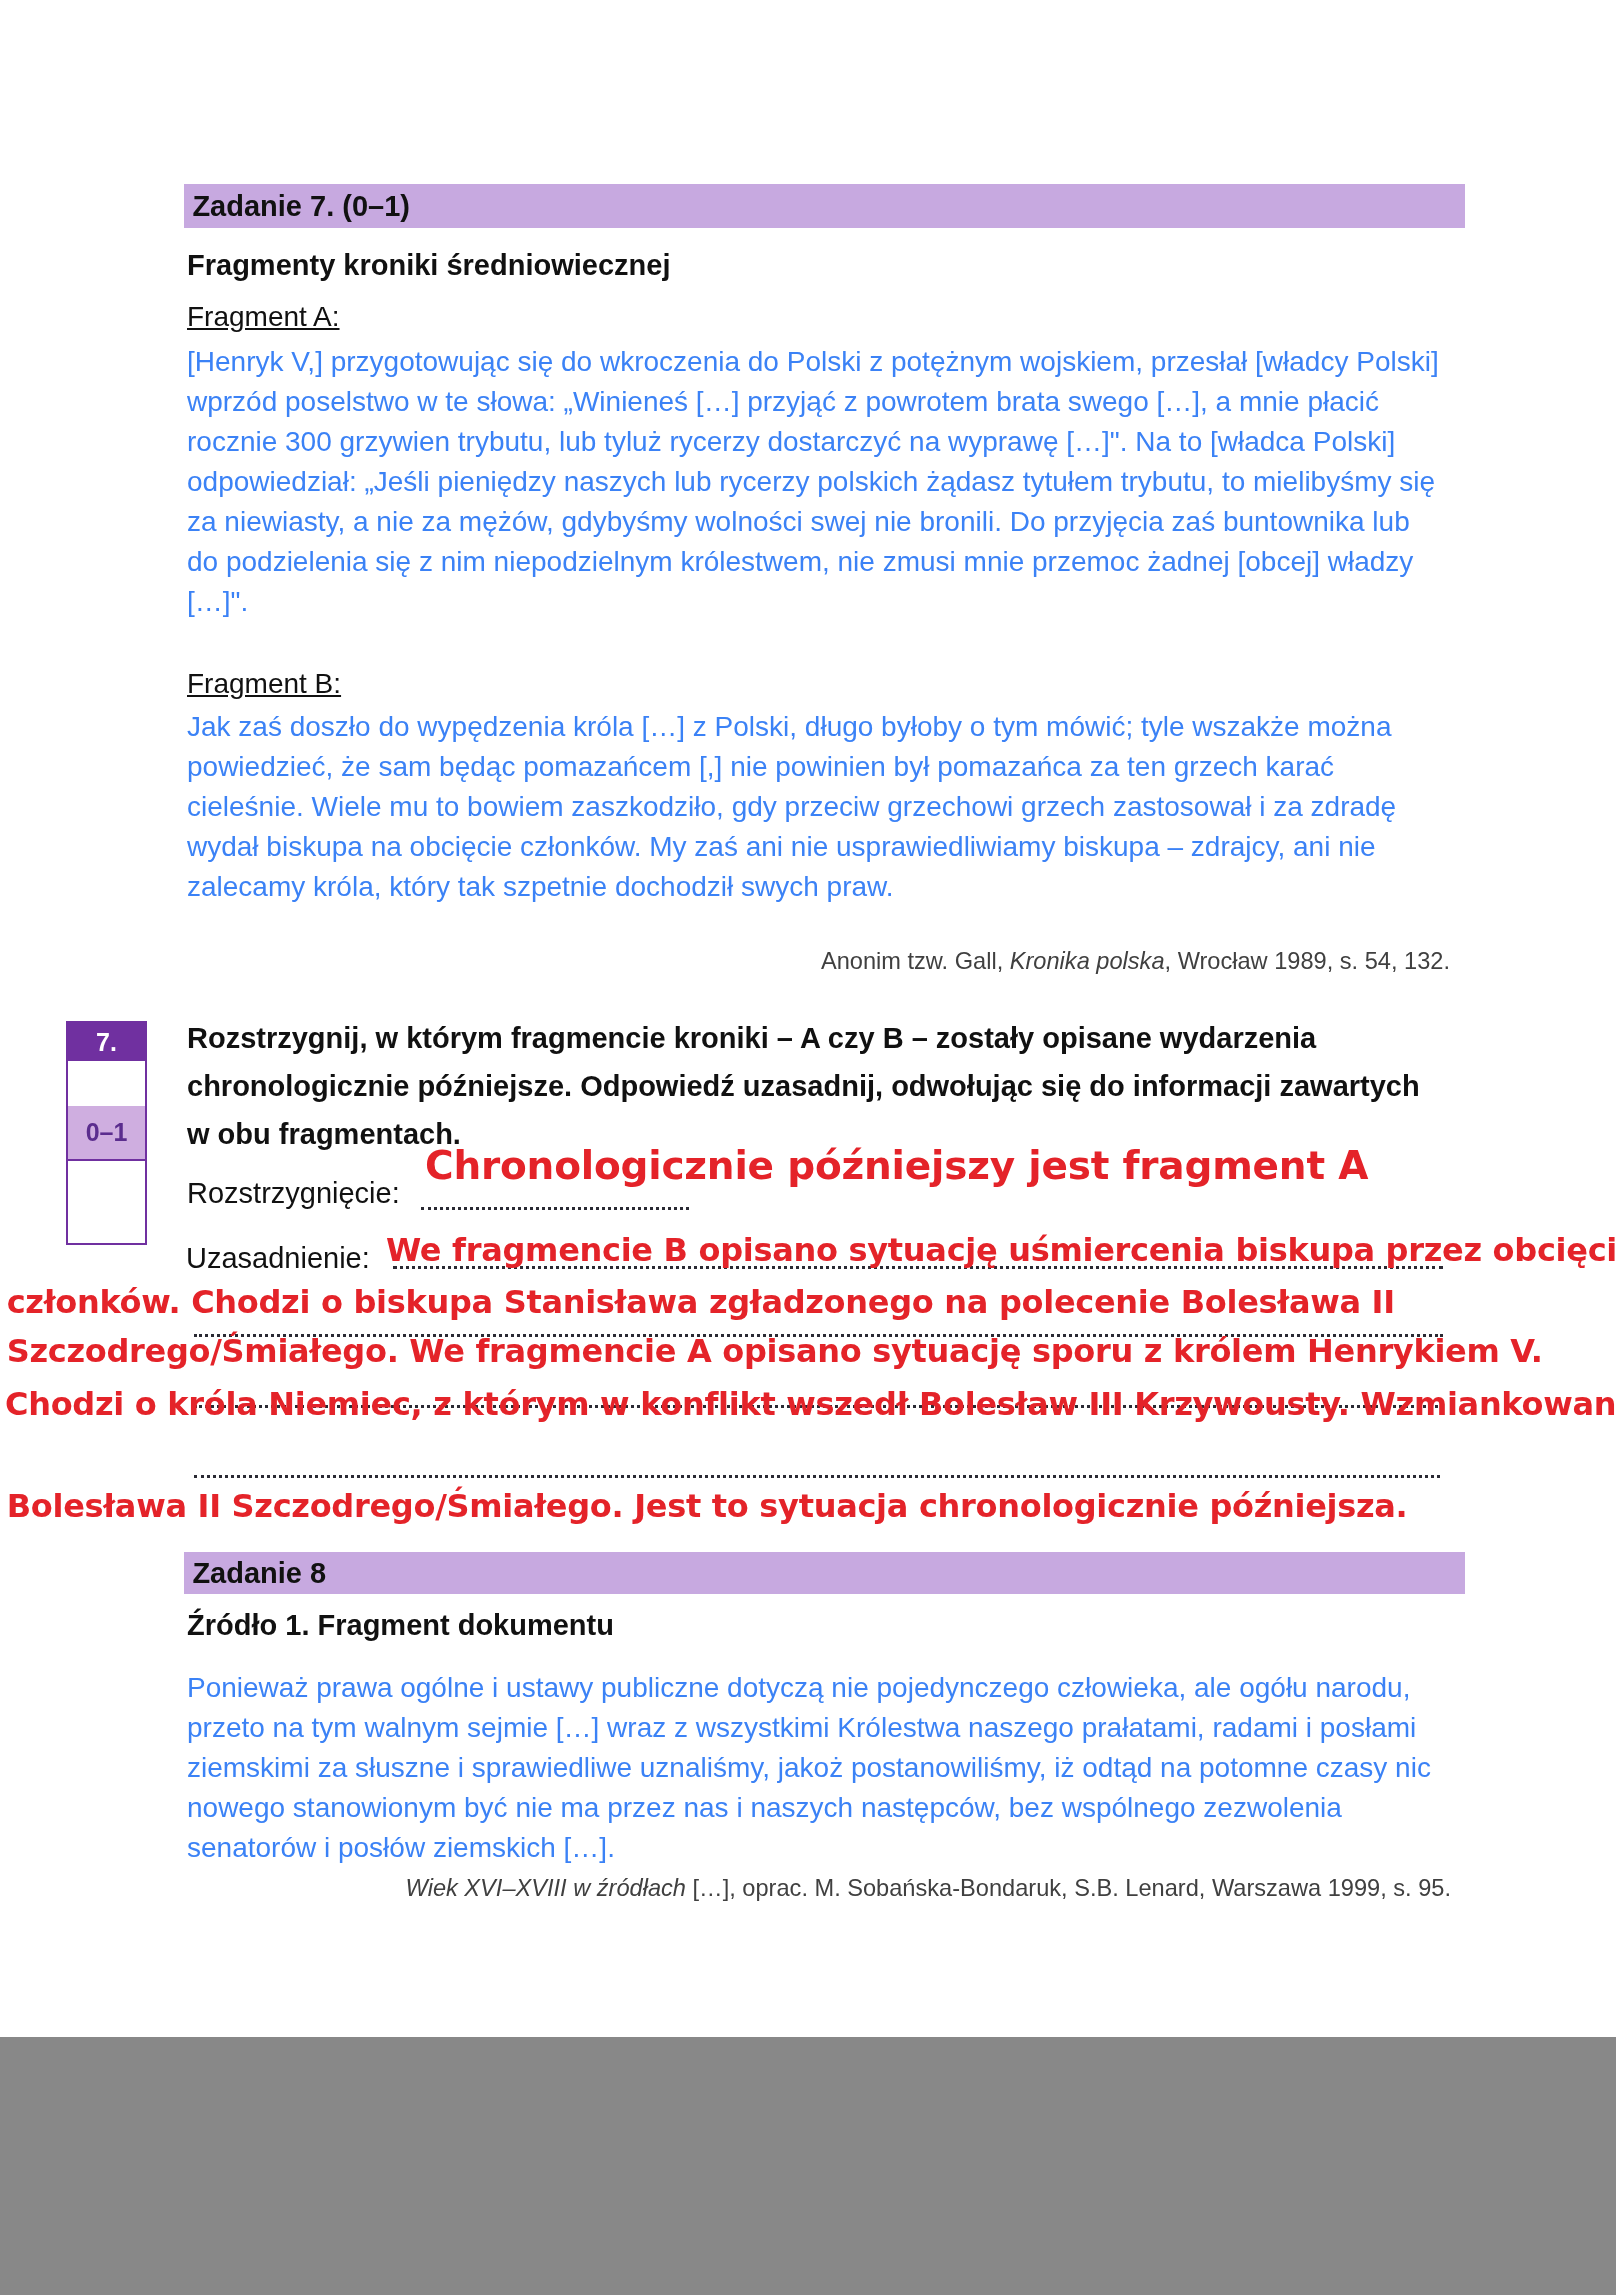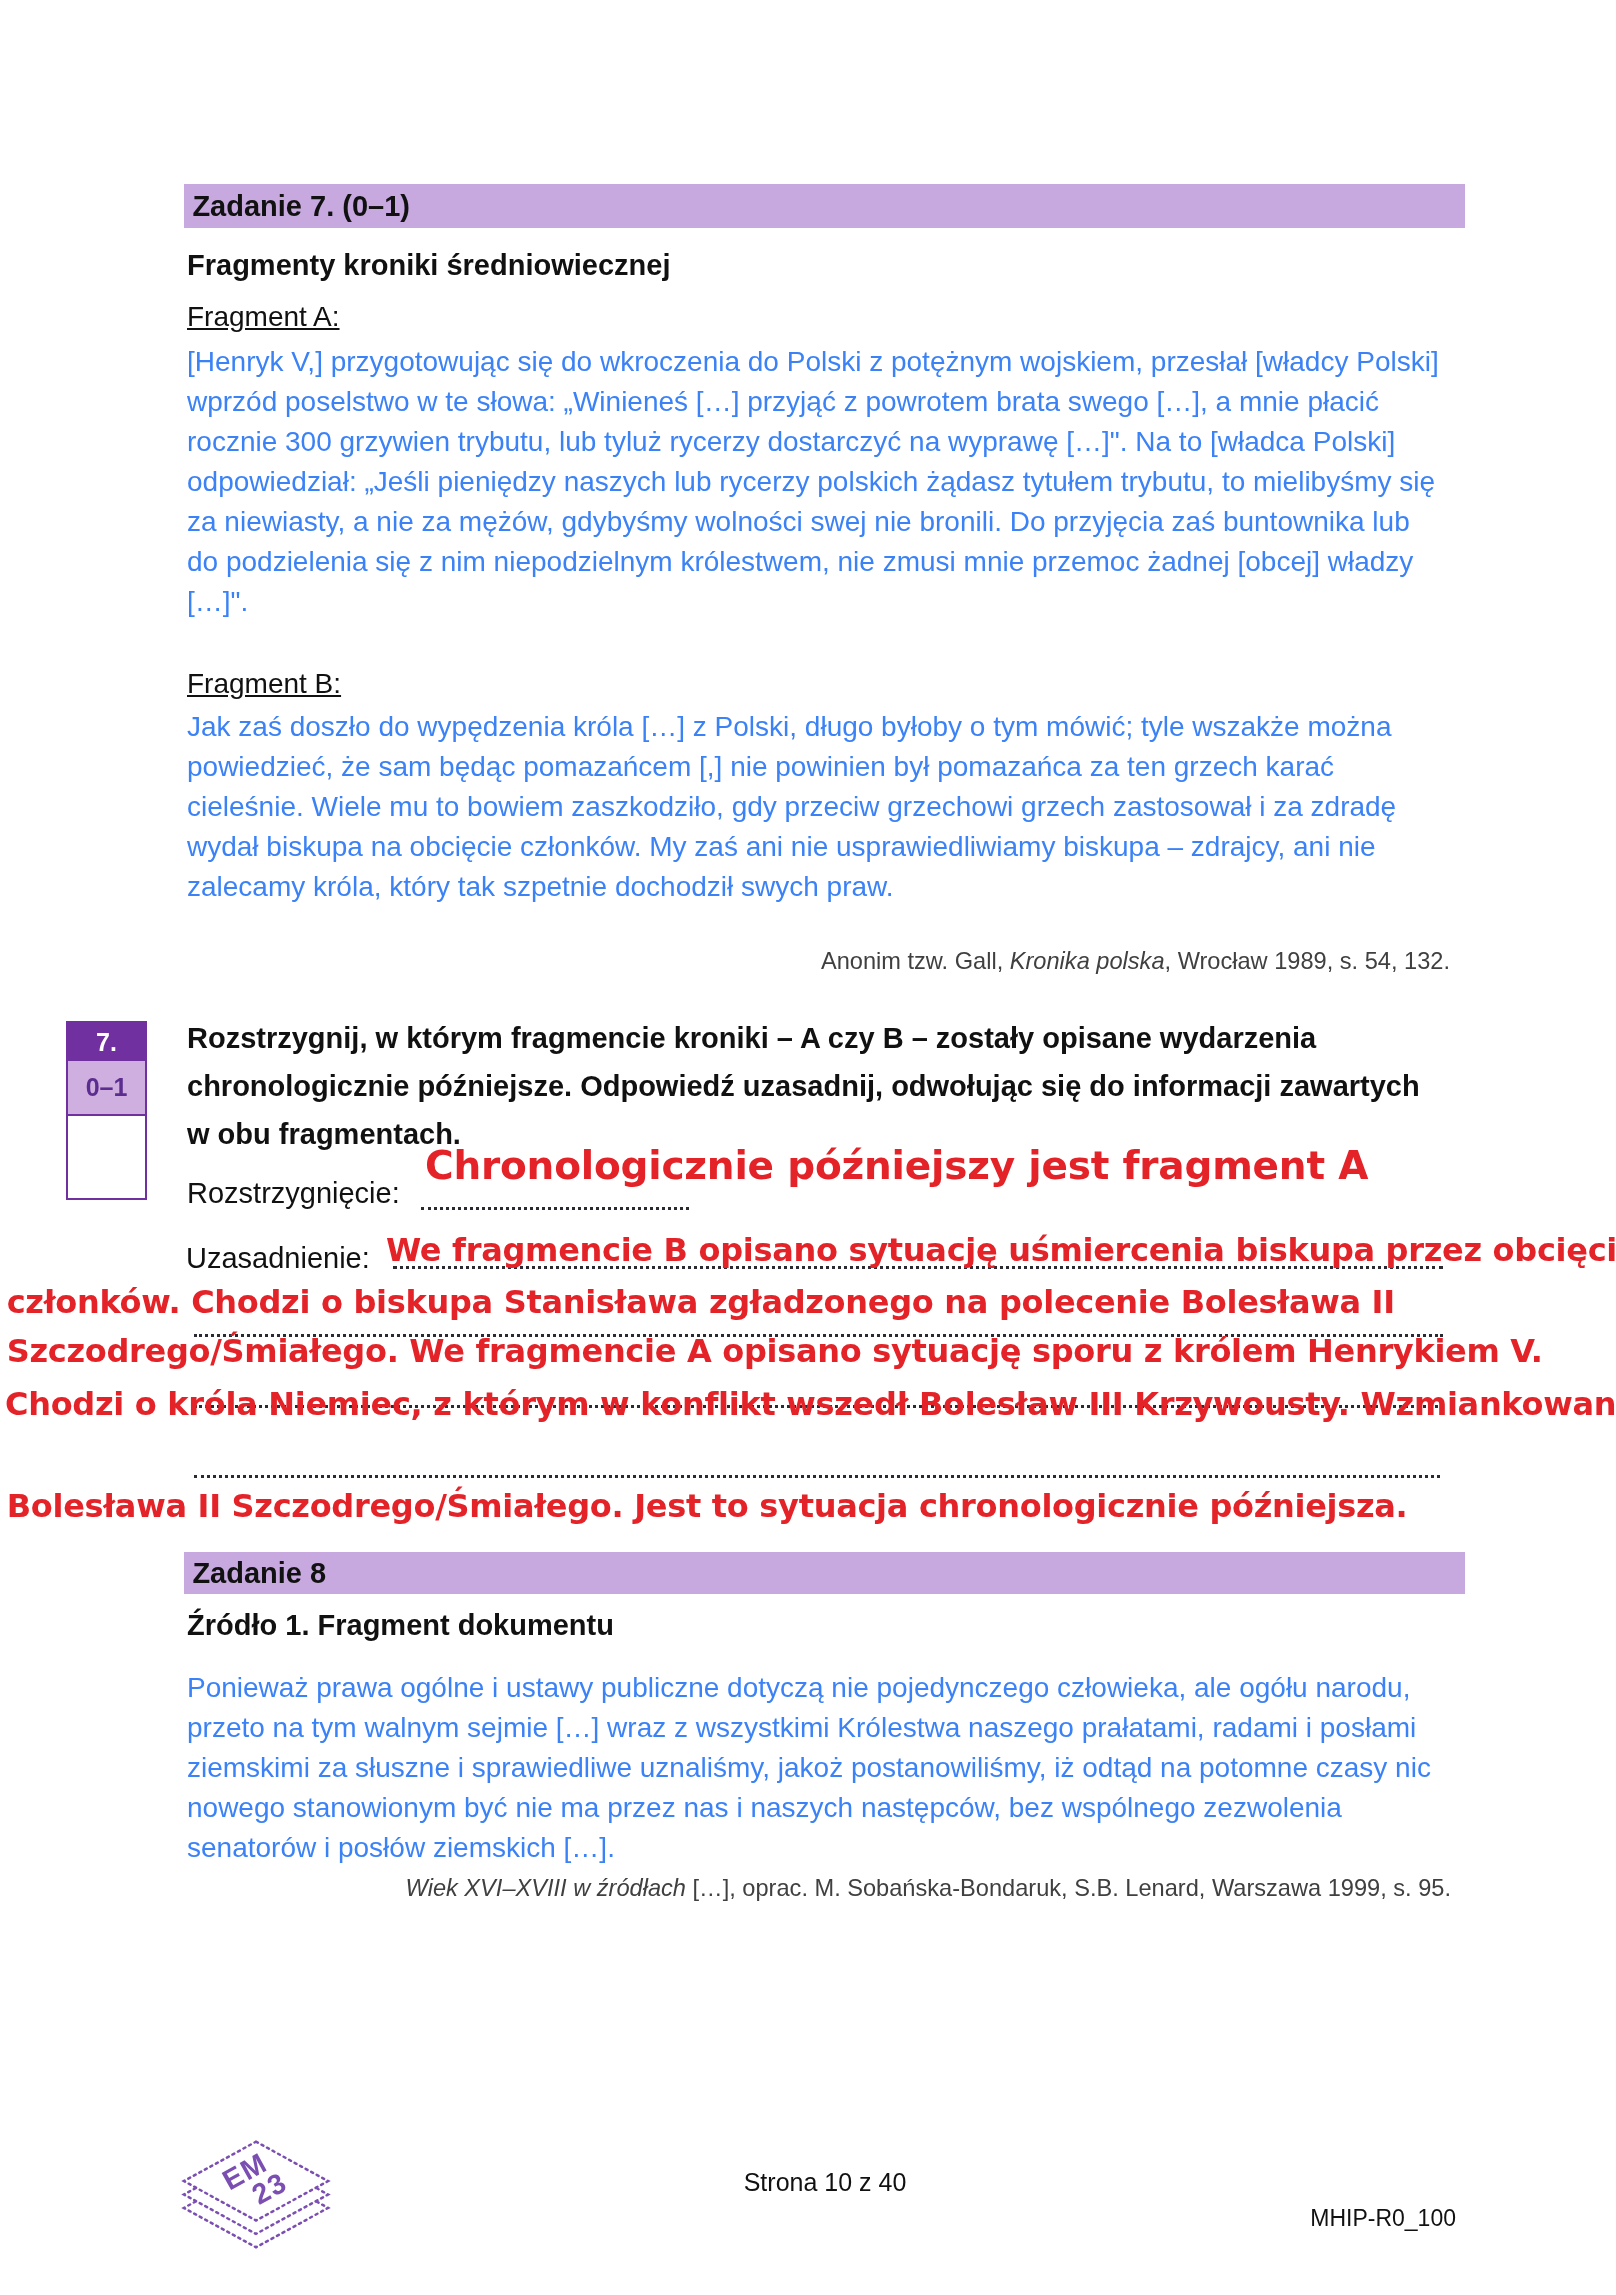--- a/index.html
+++ b/index.html
@@ -1,18 +1,18 @@
 <!DOCTYPE html>
 <html style="font-size:13.5px"><head>
 <meta charset="utf-8">
 <style>
   html,body{margin:0;padding:0;background:#888;}
   .page{
     position:relative;
-    width:1616px;height:2295px;
+    width:1616px;height:2037px;
     background:#ffffff;
     overflow:hidden;
     font-family:"Liberation Sans",sans-serif;
     color:#1a1a1a;
   }
   .abs{position:absolute;}
   .task-bar{
     background:#c7a9e0;
     font-weight:bold;
     font-size:29px;
@@ -54,20 +54,21 @@
   .score-box .num{
     background:#7030a0;color:#fff;
     font-weight:bold;font-size:25px;
     height:38px;display:flex;align-items:center;justify-content:center;
   }
   .score-box .pts{
     background:#cfaee0;color:#5b2d8e;
     font-weight:bold;font-size:25px;
     height:53px;display:flex;align-items:center;justify-content:center;
     border-bottom:2.5px solid #7030a0;
+    margin-top:45px;
   }
   .score-box .blank{height:82px;background:#fff;}
   .footer-page{font-size:25px;color:#111;}
   .footer-code{font-size:23px;font-weight:normal;color:#111;}
 </style>
 </head>
 <body>
 
 <div class="page">
 

